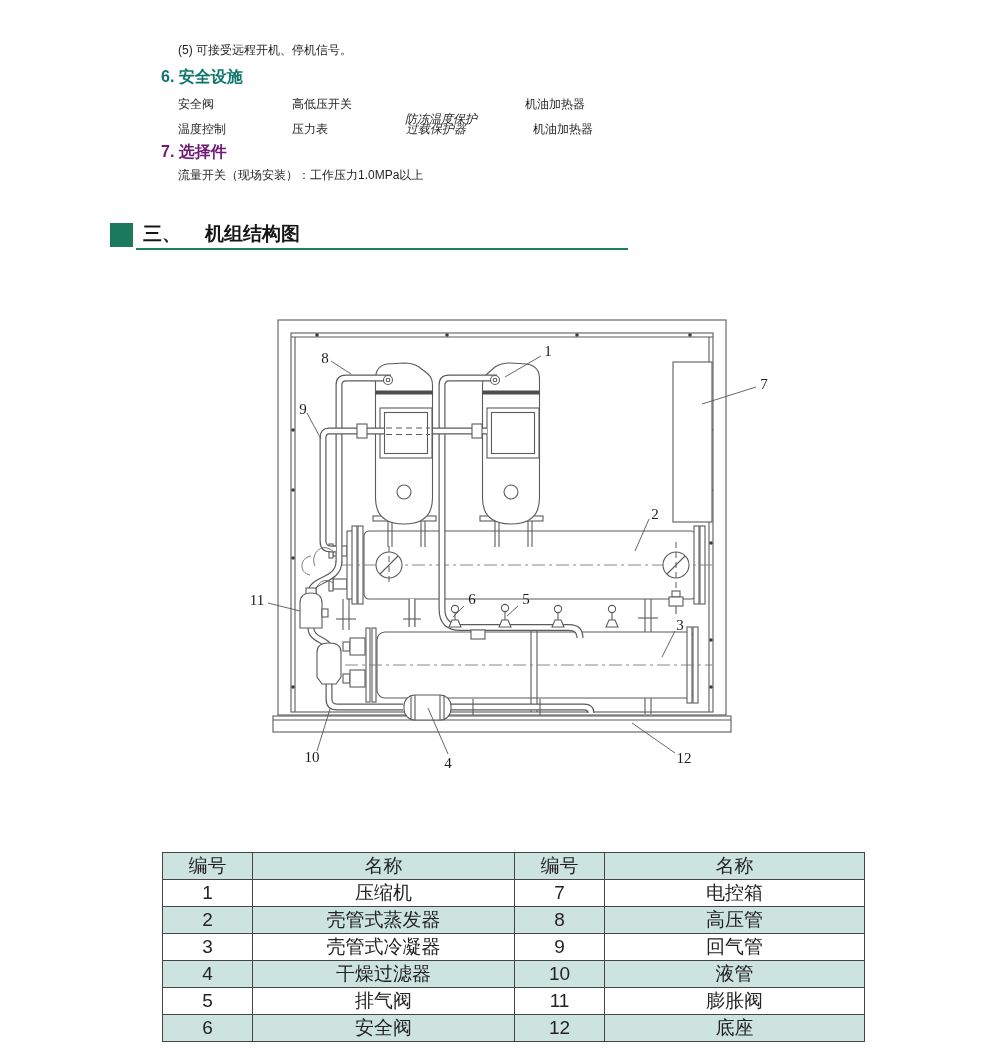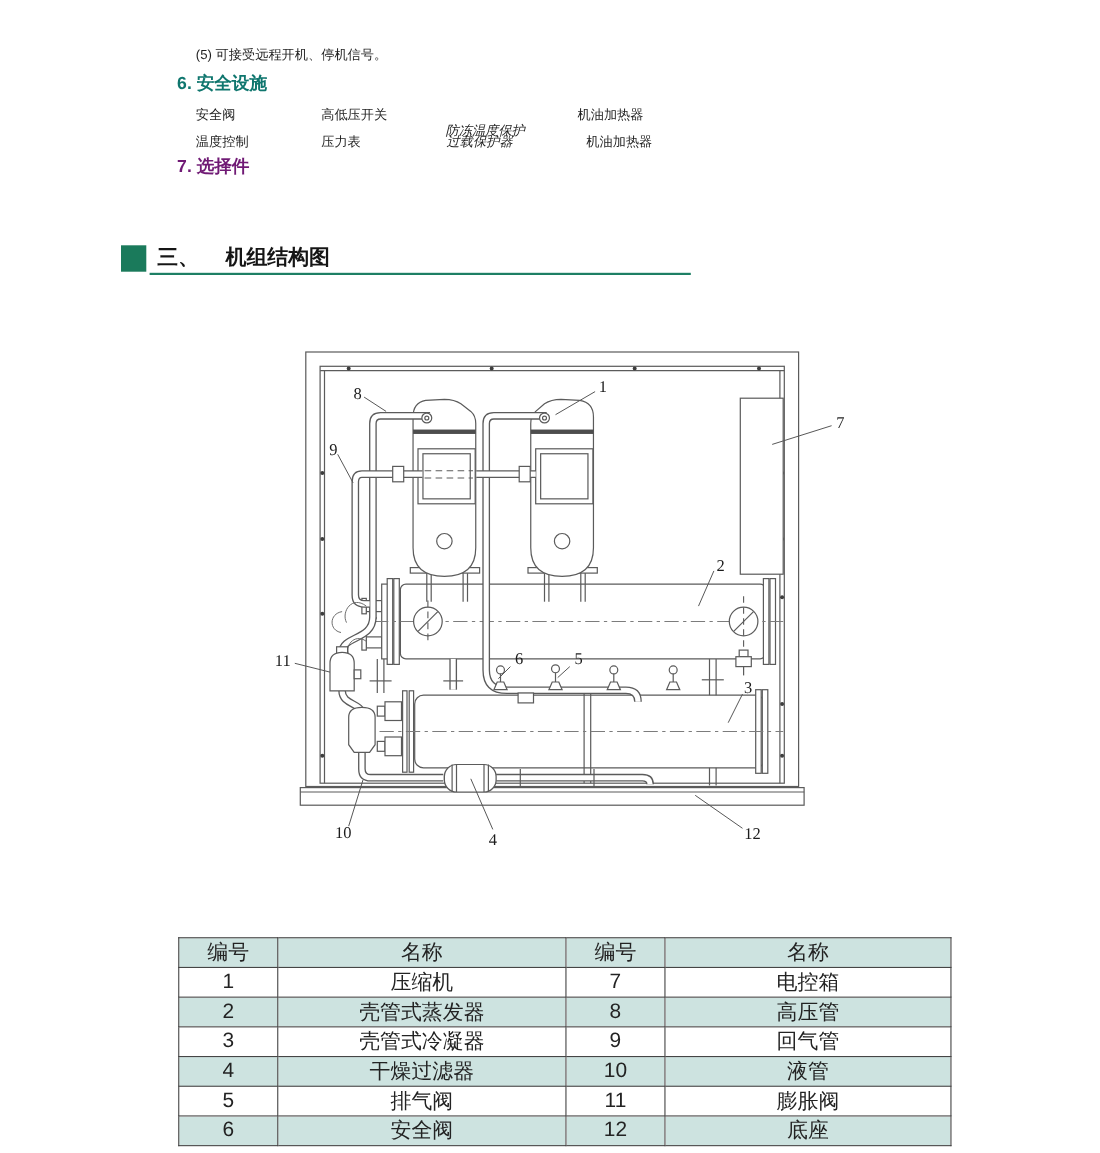--- a/index.html
+++ b/index.html
@@ -48,20 +48,21 @@
     <span class="abs body-text" style="left:525px;top:93px;">机油加热器</span>
   </div>
   <div class="abs">
     <span class="abs body-text" style="left:178px;top:118px;">温度控制</span>
     <span class="abs body-text" style="left:292px;top:118px;">压力表</span>
     <span class="abs body-text" style="left:406px;top:118px;font-style:italic;">过载保护器</span>
     <span class="abs body-text" style="left:533px;top:118px;">机油加热器</span>
   </div>
 
   <div class="abs green-head" style="left:161px;top:141px;color:#701a75;">7. 选择件</div>
+  <div class="abs body-text" style="left:178px;top:164px;">流量开关（现场安装）：工作压力1.0MPa以上</div>
 
   <div id="sec-header">
     <div id="sec-square" style="background:#1a7a5b;"></div>
     <div id="sec-title">
       <span class="num">三、</span><span>机组结构图</span>
     </div>
     <div id="sec-underline"></div>
   </div>
 
   <svg id="diagram" width="564" height="478" viewBox="228 296 564 478">

